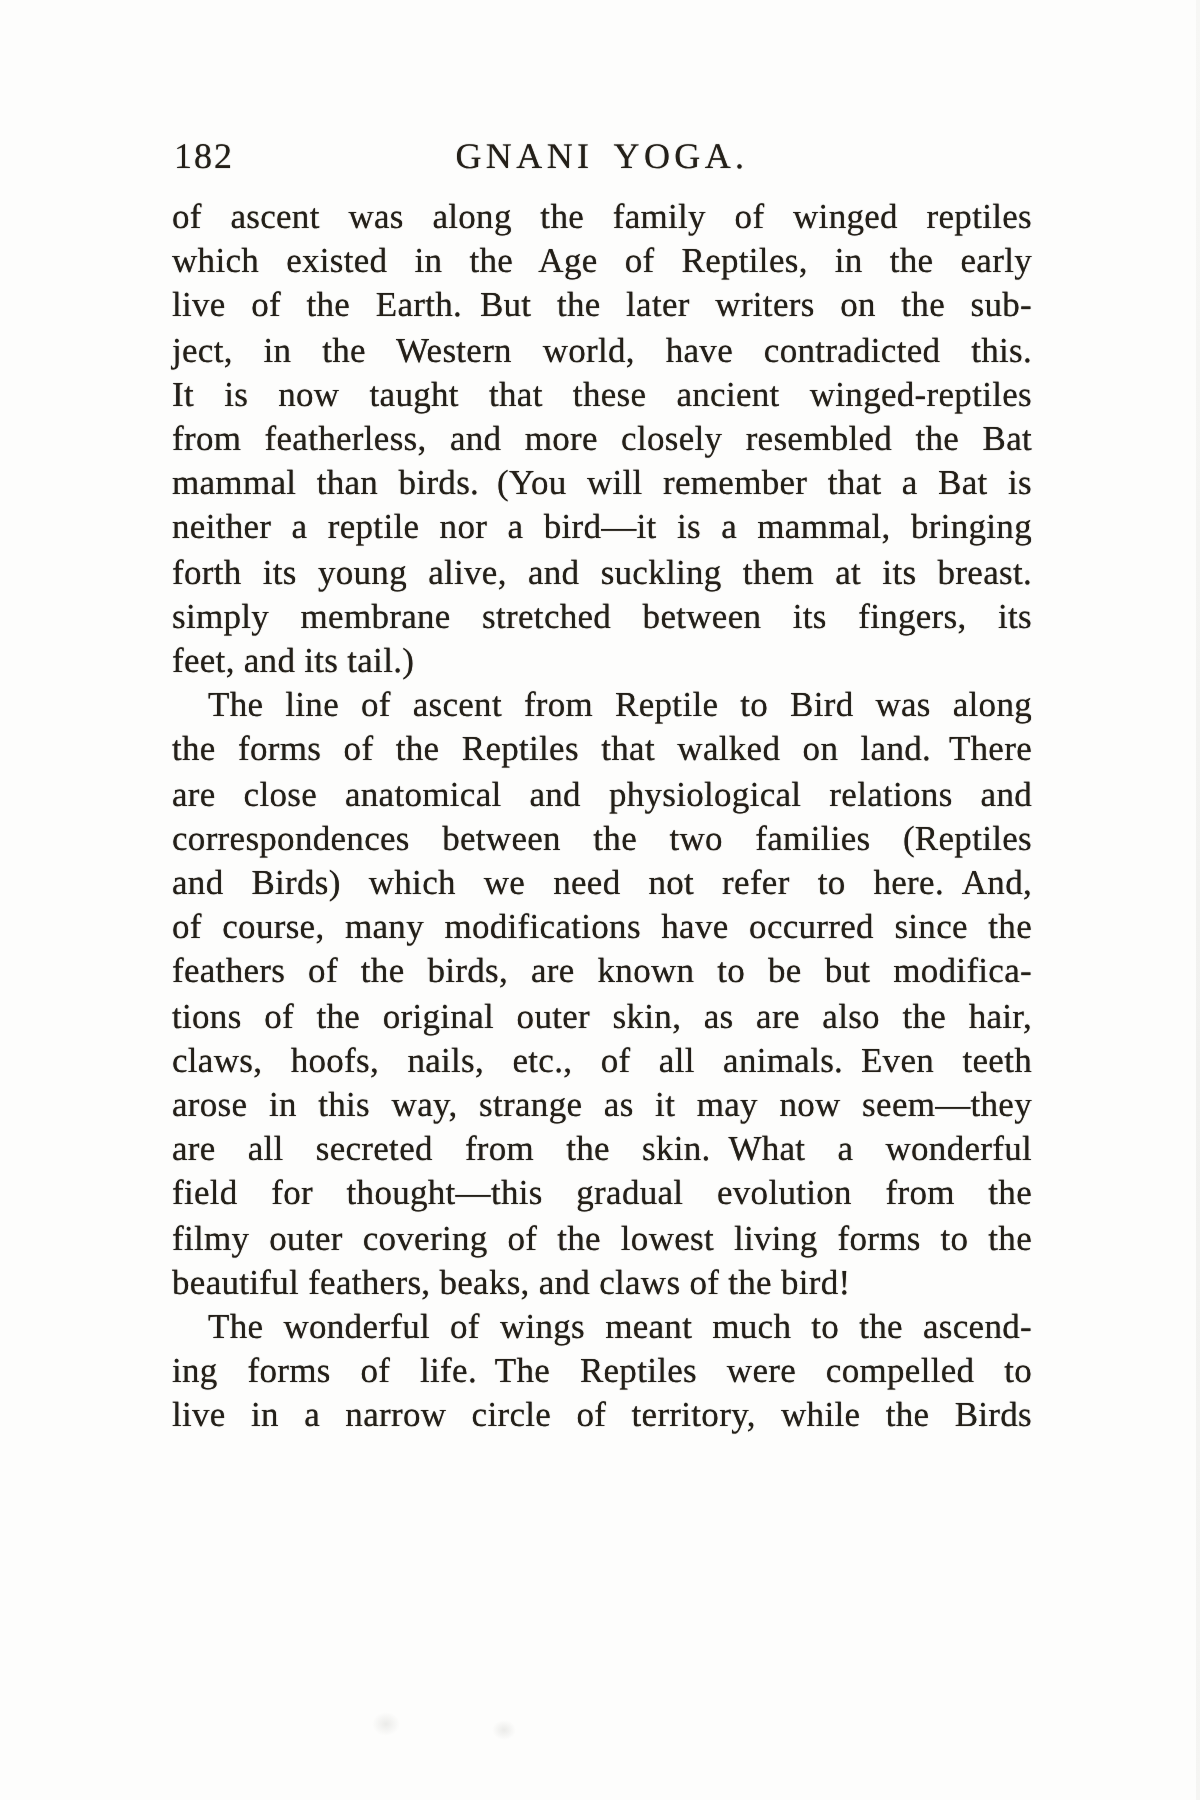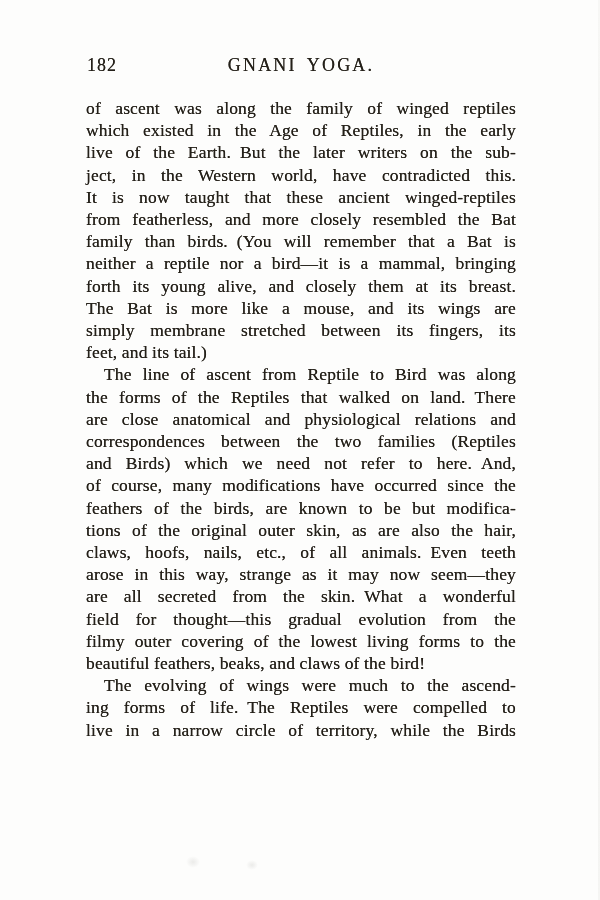--- a/index.html
+++ b/index.html
@@ -9,21 +9,21 @@
     background: #fdfdfc;
     font-family: "Liberation Serif", "DejaVu Serif", serif;
     color: #242019;
     overflow: hidden;
   }
   .page {
     position: absolute; inset: 0;
   }
   .header-row {
     position: absolute;
-    left: 86px; top: 55px; width: 430px; height: 22px;
+    left: 86px; top: 68px; width: 430px; height: 22px;
   }
   .page-number {
     position: absolute; left: 1px; top: 0;
     font-size: 18px; letter-spacing: 1px;
     text-shadow: 0 0 0.5px rgba(36,32,25,0.8);
   }
   .running-head {
     position: absolute; left: 0; top: 0; width: 100%;
     text-align: center;
     font-size: 18px; letter-spacing: 2.2px; word-spacing: 4px;
@@ -70,24 +70,23 @@
 
   <div class="page-body">
 
     <div class="paragraph">
       <div class="line">of ascent was along the family of winged reptiles</div>
       <div class="line">which existed in the Age of Reptiles, in the early</div>
       <div class="line">live of the Earth. But the later writers on the sub-</div>
       <div class="line">ject, in the Western world, have contradicted this.</div>
       <div class="line">It is now taught that these ancient winged-reptiles</div>
       <div class="line">from featherless, and more closely resembled the Bat</div>
-      <div class="line">family than birds. (You will remember that a Bat is</div>
+      <div class="line">mammal than birds. (You will remember that a Bat is</div>
       <div class="line">neither a reptile nor a bird—it is a mammal, bringing</div>
-      <div class="line">forth its young alive, and closely them at its breast.</div>
-      <div class="line">The Bat is more like a mouse, and its wings are</div>
+      <div class="line">forth its young alive, and suckling them at its breast.</div>
       <div class="line">simply membrane stretched between its fingers, its</div>
       <div class="line endline">feet, and its tail.)</div>
     </div>
 
     <div class="paragraph">
       <div class="line indent">The line of ascent from Reptile to Bird was along</div>
       <div class="line">the forms of the Reptiles that walked on land. There</div>
       <div class="line">are close anatomical and physiological relations and</div>
       <div class="line">correspondences between the two families (Reptiles</div>
       <div class="line">and Birds) which we need not refer to here. And,</div>
@@ -96,21 +95,21 @@
       <div class="line">tions of the original outer skin, as are also the hair,</div>
       <div class="line">claws, hoofs, nails, etc., of all animals. Even teeth</div>
       <div class="line">arose in this way, strange as it may now seem—they</div>
       <div class="line">are all secreted from the skin. What a wonderful</div>
       <div class="line">field for thought—this gradual evolution from the</div>
       <div class="line">filmy outer covering of the lowest living forms to the</div>
       <div class="line endline">beautiful feathers, beaks, and claws of the bird!</div>
     </div>
 
     <div class="paragraph">
-      <div class="line indent">The evolving of wings were much to the ascend-</div>
+      <div class="line indent">The wonderful of wings meant much to the ascend-</div>
       <div class="line">ing forms of life. The Reptiles were compelled to</div>
       <div class="line">live in a narrow circle of territory, while the Birds</div>
     </div>
 
   </div>
 
   <div class="smudge smudge-1"></div>
   <div class="smudge smudge-2"></div>
   <div class="edge-line"></div>
 

